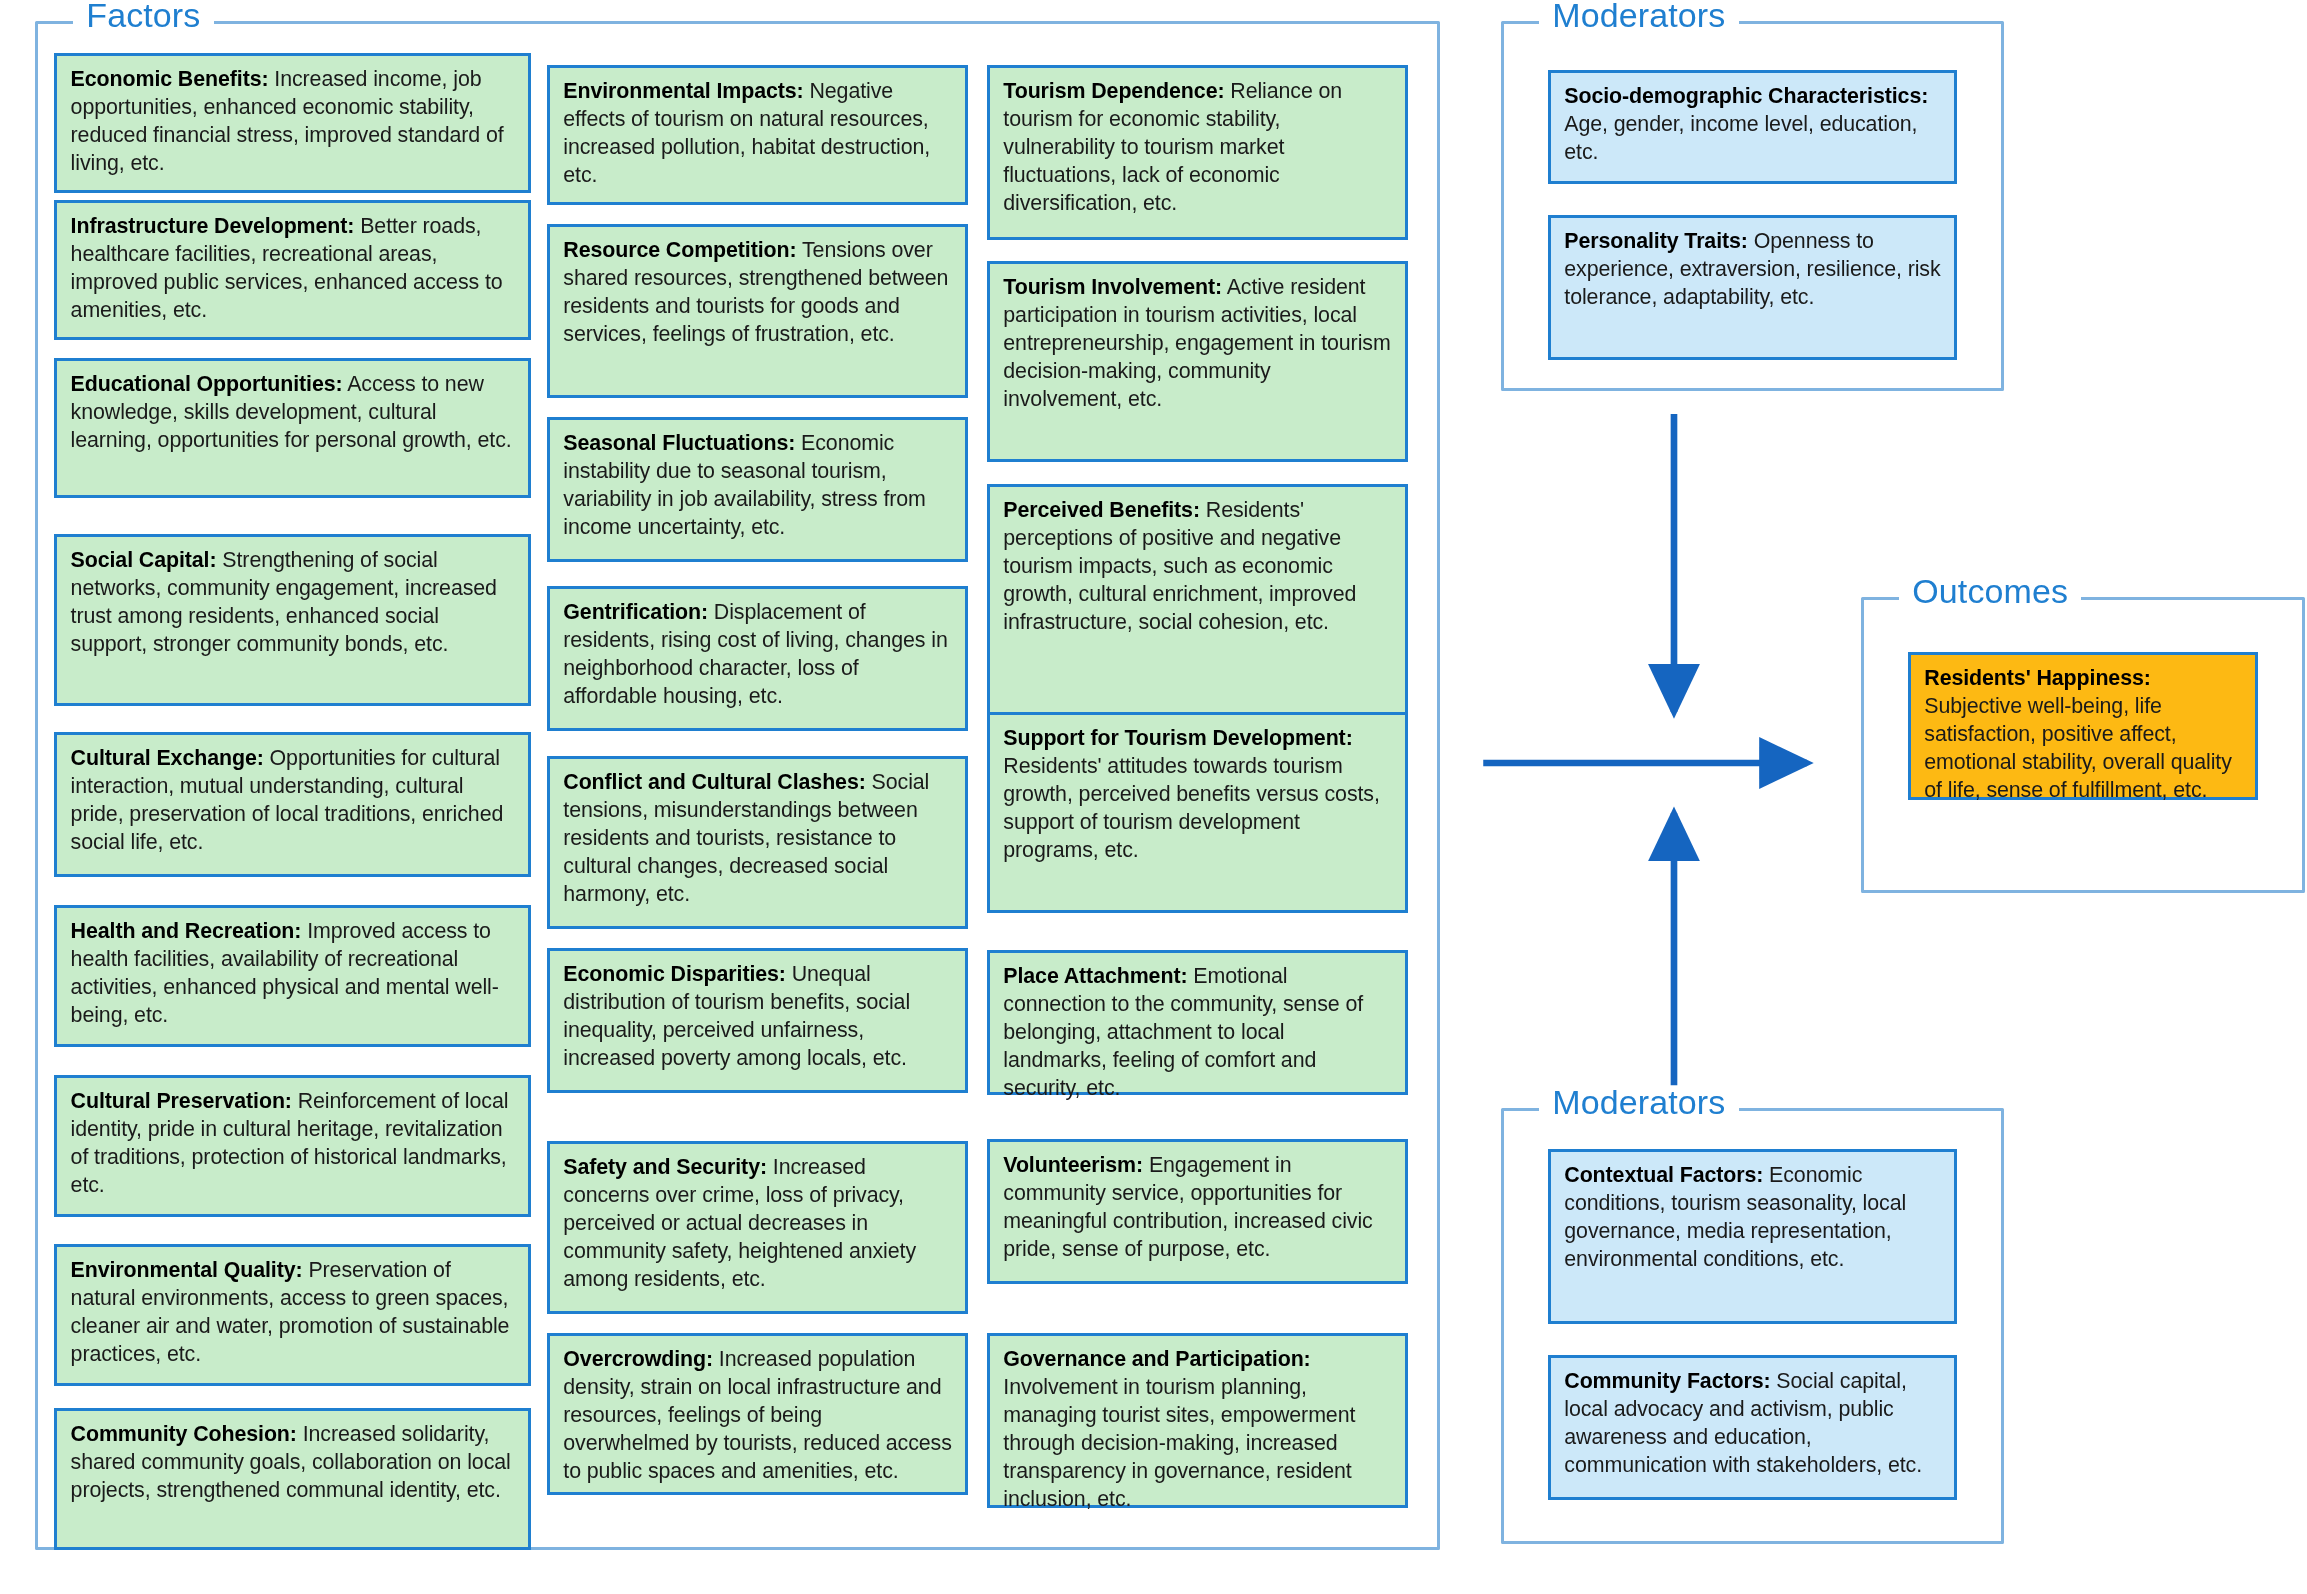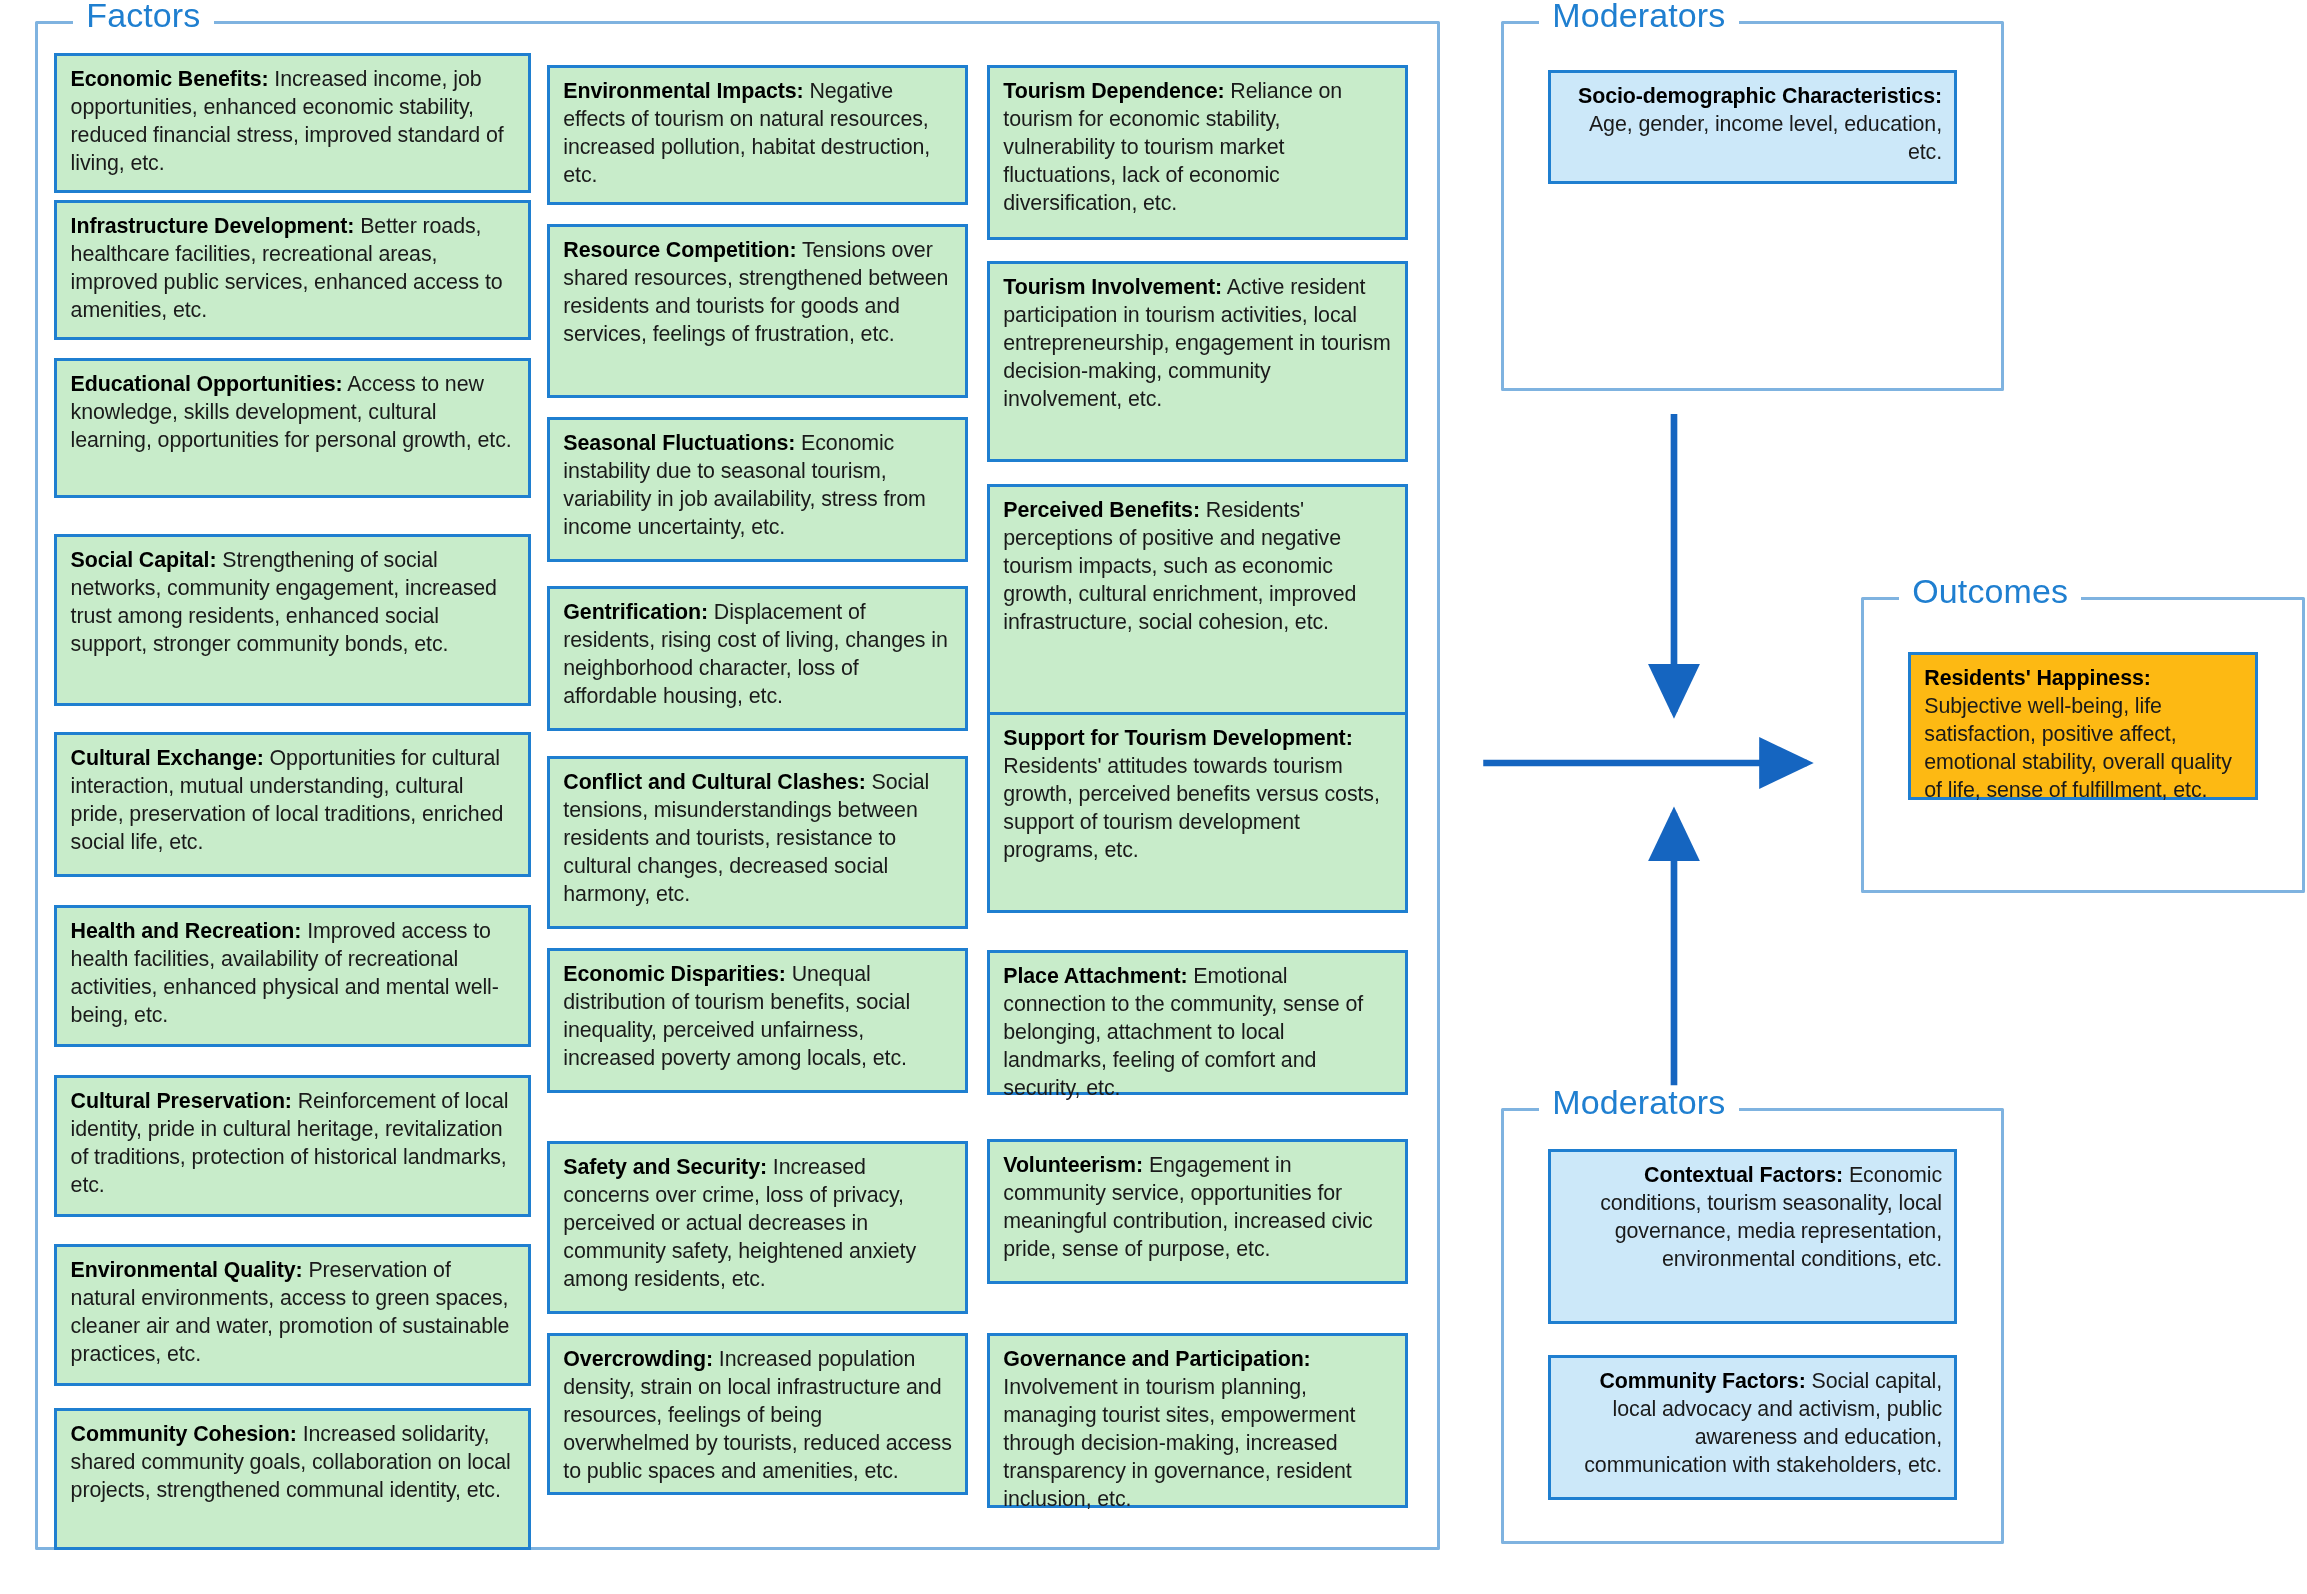--- a/index.html
+++ b/index.html
@@ -41,21 +41,21 @@
     box-sizing:border-box;
     border:3px solid #1f7fd0;
     padding:10.4px 12px 12px 13.3px;
     font-size:21.4px;
     line-height:1.30;
     color:#1a1a1a;
     letter-spacing:-0.1px;
   }
   .node b{font-weight:bold;color:#000000;}
   .node.green{background:#c8ecca;}
-  .node.blue{background:#cce8f9;text-align:right;}
+  .node.blue{background:#cce8f9;}
   .node.gold{background:#fdb913;}
 
   
   #factors-group{left:35px;top:21px;width:1405px;height:1529px;}
   .fcol{position:absolute;top:0;}
   #fcol-1{left:16.3px;width:477px;}
   #fcol-2{left:509px;width:421px;}
   #fcol-3{left:949px;width:421px;}
   .fcol .node{position:absolute;left:0;right:0;}
 
@@ -104,20 +104,21 @@
     <div class="node green" style="top:688px;height:201px"><b>Support for Tourism Development:</b> <span>Residents' attitudes towards tourism growth, perceived benefits versus costs, support of tourism development programs, etc.</span></div>
     <div class="node green" style="top:926px;height:145px"><b>Place Attachment:</b> <span>Emotional connection to the community, sense of belonging, attachment to local landmarks, feeling of comfort and security, etc.</span></div>
     <div class="node green" style="top:1115px;height:145px"><b>Volunteerism:</b> <span>Engagement in community service, opportunities for meaningful contribution, increased civic pride, sense of purpose, etc.</span></div>
     <div class="node green" style="top:1309px;height:175px"><b>Governance and Participation:</b> <span>Involvement in tourism planning, managing tourist sites, empowerment through decision-making, increased transparency in governance, resident inclusion, etc.</span></div>
   </div>
 </div>
 
 <div class="group side" id="mod-top-group">
   <span class="group-legend">Moderators</span>
   <div class="node blue" style="top:46px;height:114px"><b>Socio-demographic Characteristics:</b> <span>Age, gender, income level, education, etc.</span></div>
+  <div class="node blue" style="top:191px;height:145px"><b>Personality Traits:</b> <span>Openness to experience, extraversion, resilience, risk tolerance, adaptability, etc.</span></div>
 </div>
 
 <div class="group side" id="mod-bot-group">
   <span class="group-legend">Moderators</span>
   <div class="node blue" style="top:38px;height:175px"><b>Contextual Factors:</b> <span>Economic conditions, tourism seasonality, local governance, media representation, environmental conditions, etc.</span></div>
   <div class="node blue" style="top:244px;height:145px"><b>Community Factors:</b> <span>Social capital, local advocacy and activism, public awareness and education, communication with stakeholders, etc.</span></div>
 </div>
 
 <div class="group side" id="outcomes-group">
   <span class="group-legend">Outcomes</span>

